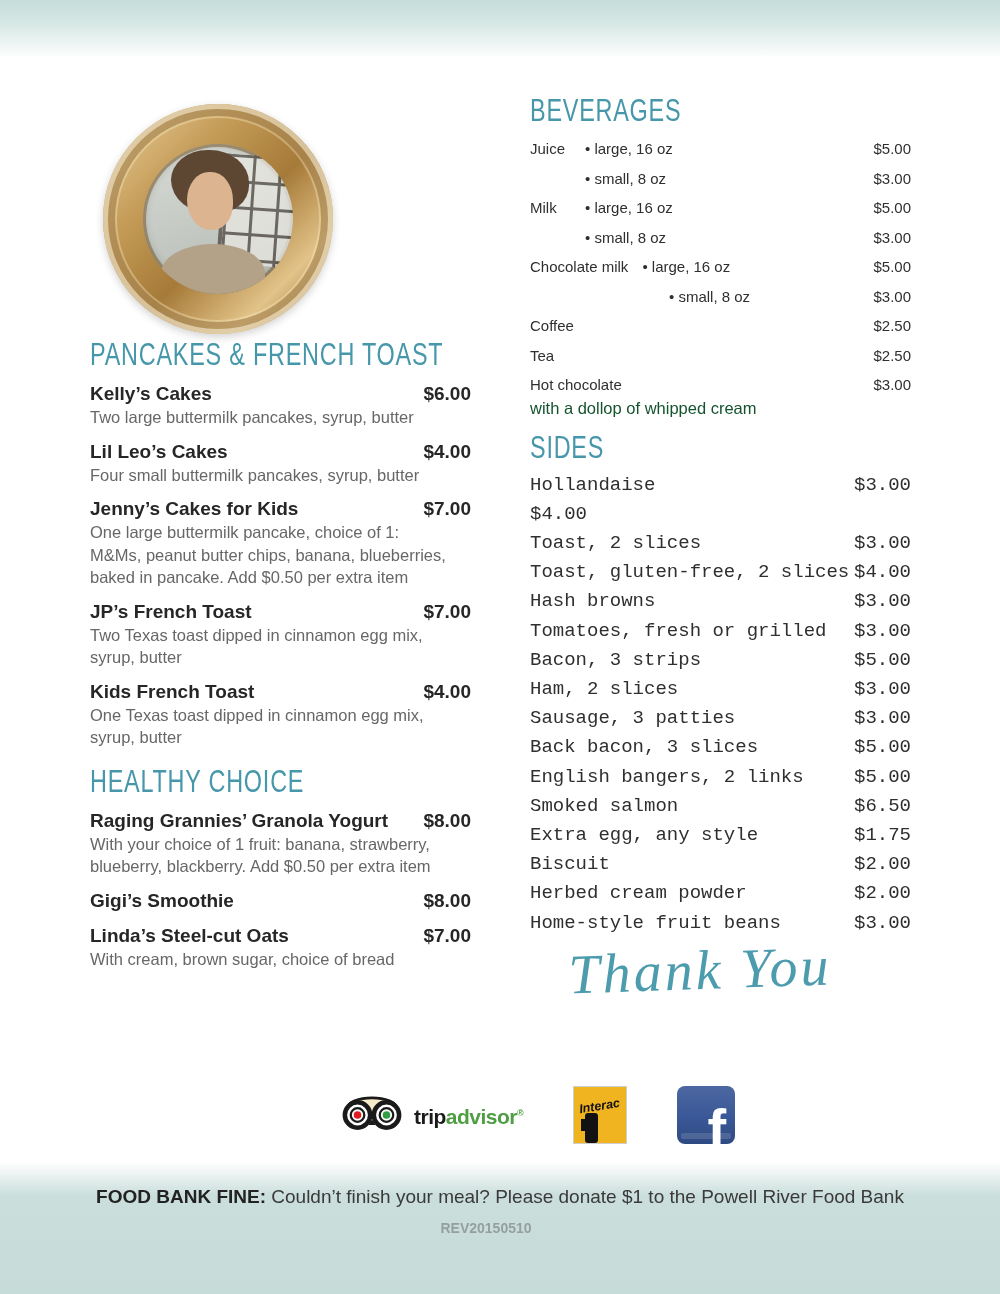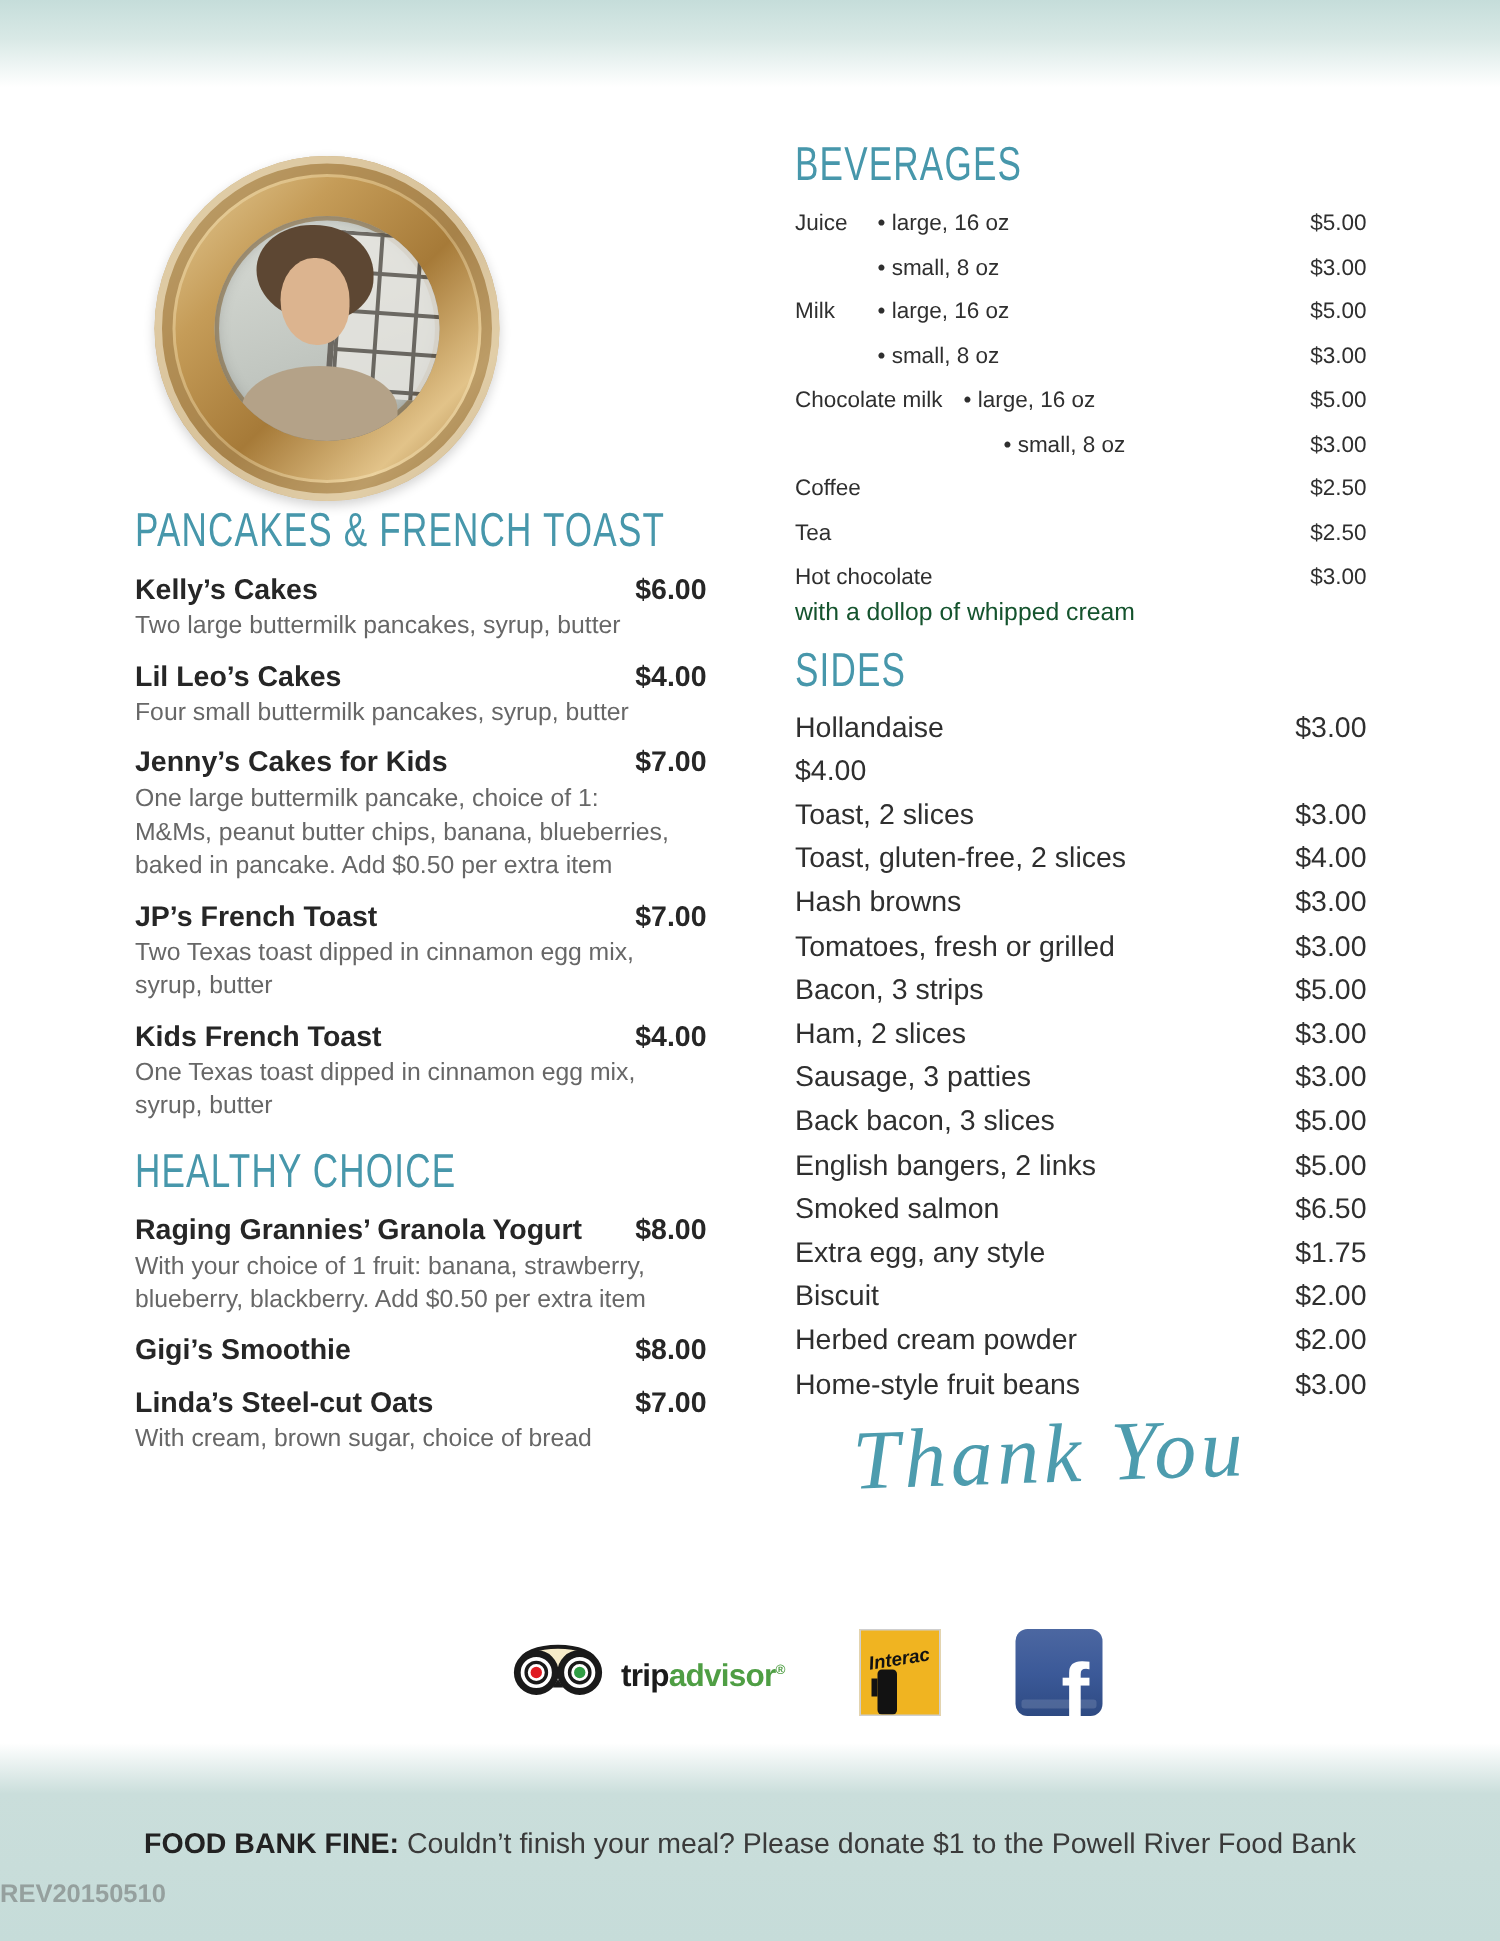--- a/index.html
+++ b/index.html
@@ -45,21 +45,21 @@
   .col-right h2.deco { margin-bottom:8px; }
   .bev-row { display:flex; align-items:baseline; font-size:15px; line-height:29.5px; }
   .bev-name { white-space:pre; }
   .bev-row.lvl1 .bev-name { min-width:55px; }
   .bev-row.choco .bev-opt { margin-left:14px; }
   .bev-row.choco-sub .bev-opt { margin-left:139px; }
   .bev-opt { flex:1; }
   .bev-desc { font-size:16.5px; line-height:23px; color:#14532d; margin-top:-3px; }
   .sides-block { margin-top:13px; }
   .side-row { display:flex; justify-content:space-between; align-items:baseline;
-    font-size:19px; line-height:29.2px; }
+    font-size:19px; line-height:29.2px;font-family:Liberation Mono, monospace; }
 
   
   .thankyou { position:absolute; left:500px; top:938px; width:400px; text-align:center;
     font-family:"Liberation Serif", serif; font-style:italic; font-weight:400;
     font-size:56px; color:#4d9cae; letter-spacing:3px; transform:rotate(-2deg); }
 
   
   .logos { position:absolute; left:330px; top:1086px; display:flex; align-items:center; gap:50px; }
   .ta { display:flex; flex-direction:row; align-items:center; }
   .ta-word { font-size:21px; font-weight:700; line-height:22px; letter-spacing:-.5px; }
@@ -72,23 +72,23 @@
   .interac-terminal::after { content:""; position:absolute; left:-4px; top:6px; width:4px; height:12px; background:#121212; }
   .fb { position:relative; width:58px; height:58px; border-radius:8px; overflow:hidden;
     background:linear-gradient(180deg,#4c67a1 0%, #3b5998 52%, #2e4a82 100%); }
   .fb::after { content:""; position:absolute; left:4px; right:4px; bottom:5px; height:6px;
     background:rgba(255,255,255,.14); border-radius:2px; }
   .fb-f { position:absolute; right:9px; bottom:-13px; font-size:56px; font-weight:700; color:#ffffff; line-height:1; }
 
   
   .footer { position:absolute; left:0; top:1162px; width:1000px; height:132px;
     background:linear-gradient(180deg,#ffffff 0px, #cadedb 34px, #c6dcd9 100%); }
-  .footer-note { margin-top:57px; text-align:center; font-size:19px; color:#3a3a3a; }
+  .footer-note { margin-top:24px; text-align:center; font-size:19px; color:#3a3a3a; }
   .footer-note b { color:#222222; }
-  .rev { margin-top:12px; padding-right:28px; text-align:left; font-size:17px; color:#95a09e; font-weight:700; }
+  .rev { margin-top:12px; padding-right:28px; text-align:center; font-size:14px; color:#95a09e; font-weight:700; }
 </style>
 </head>
 <body>
 
 <div class="page">
 
   <div class="top-band"></div>
 
   <div class="portrait">
     <div class="photo">

